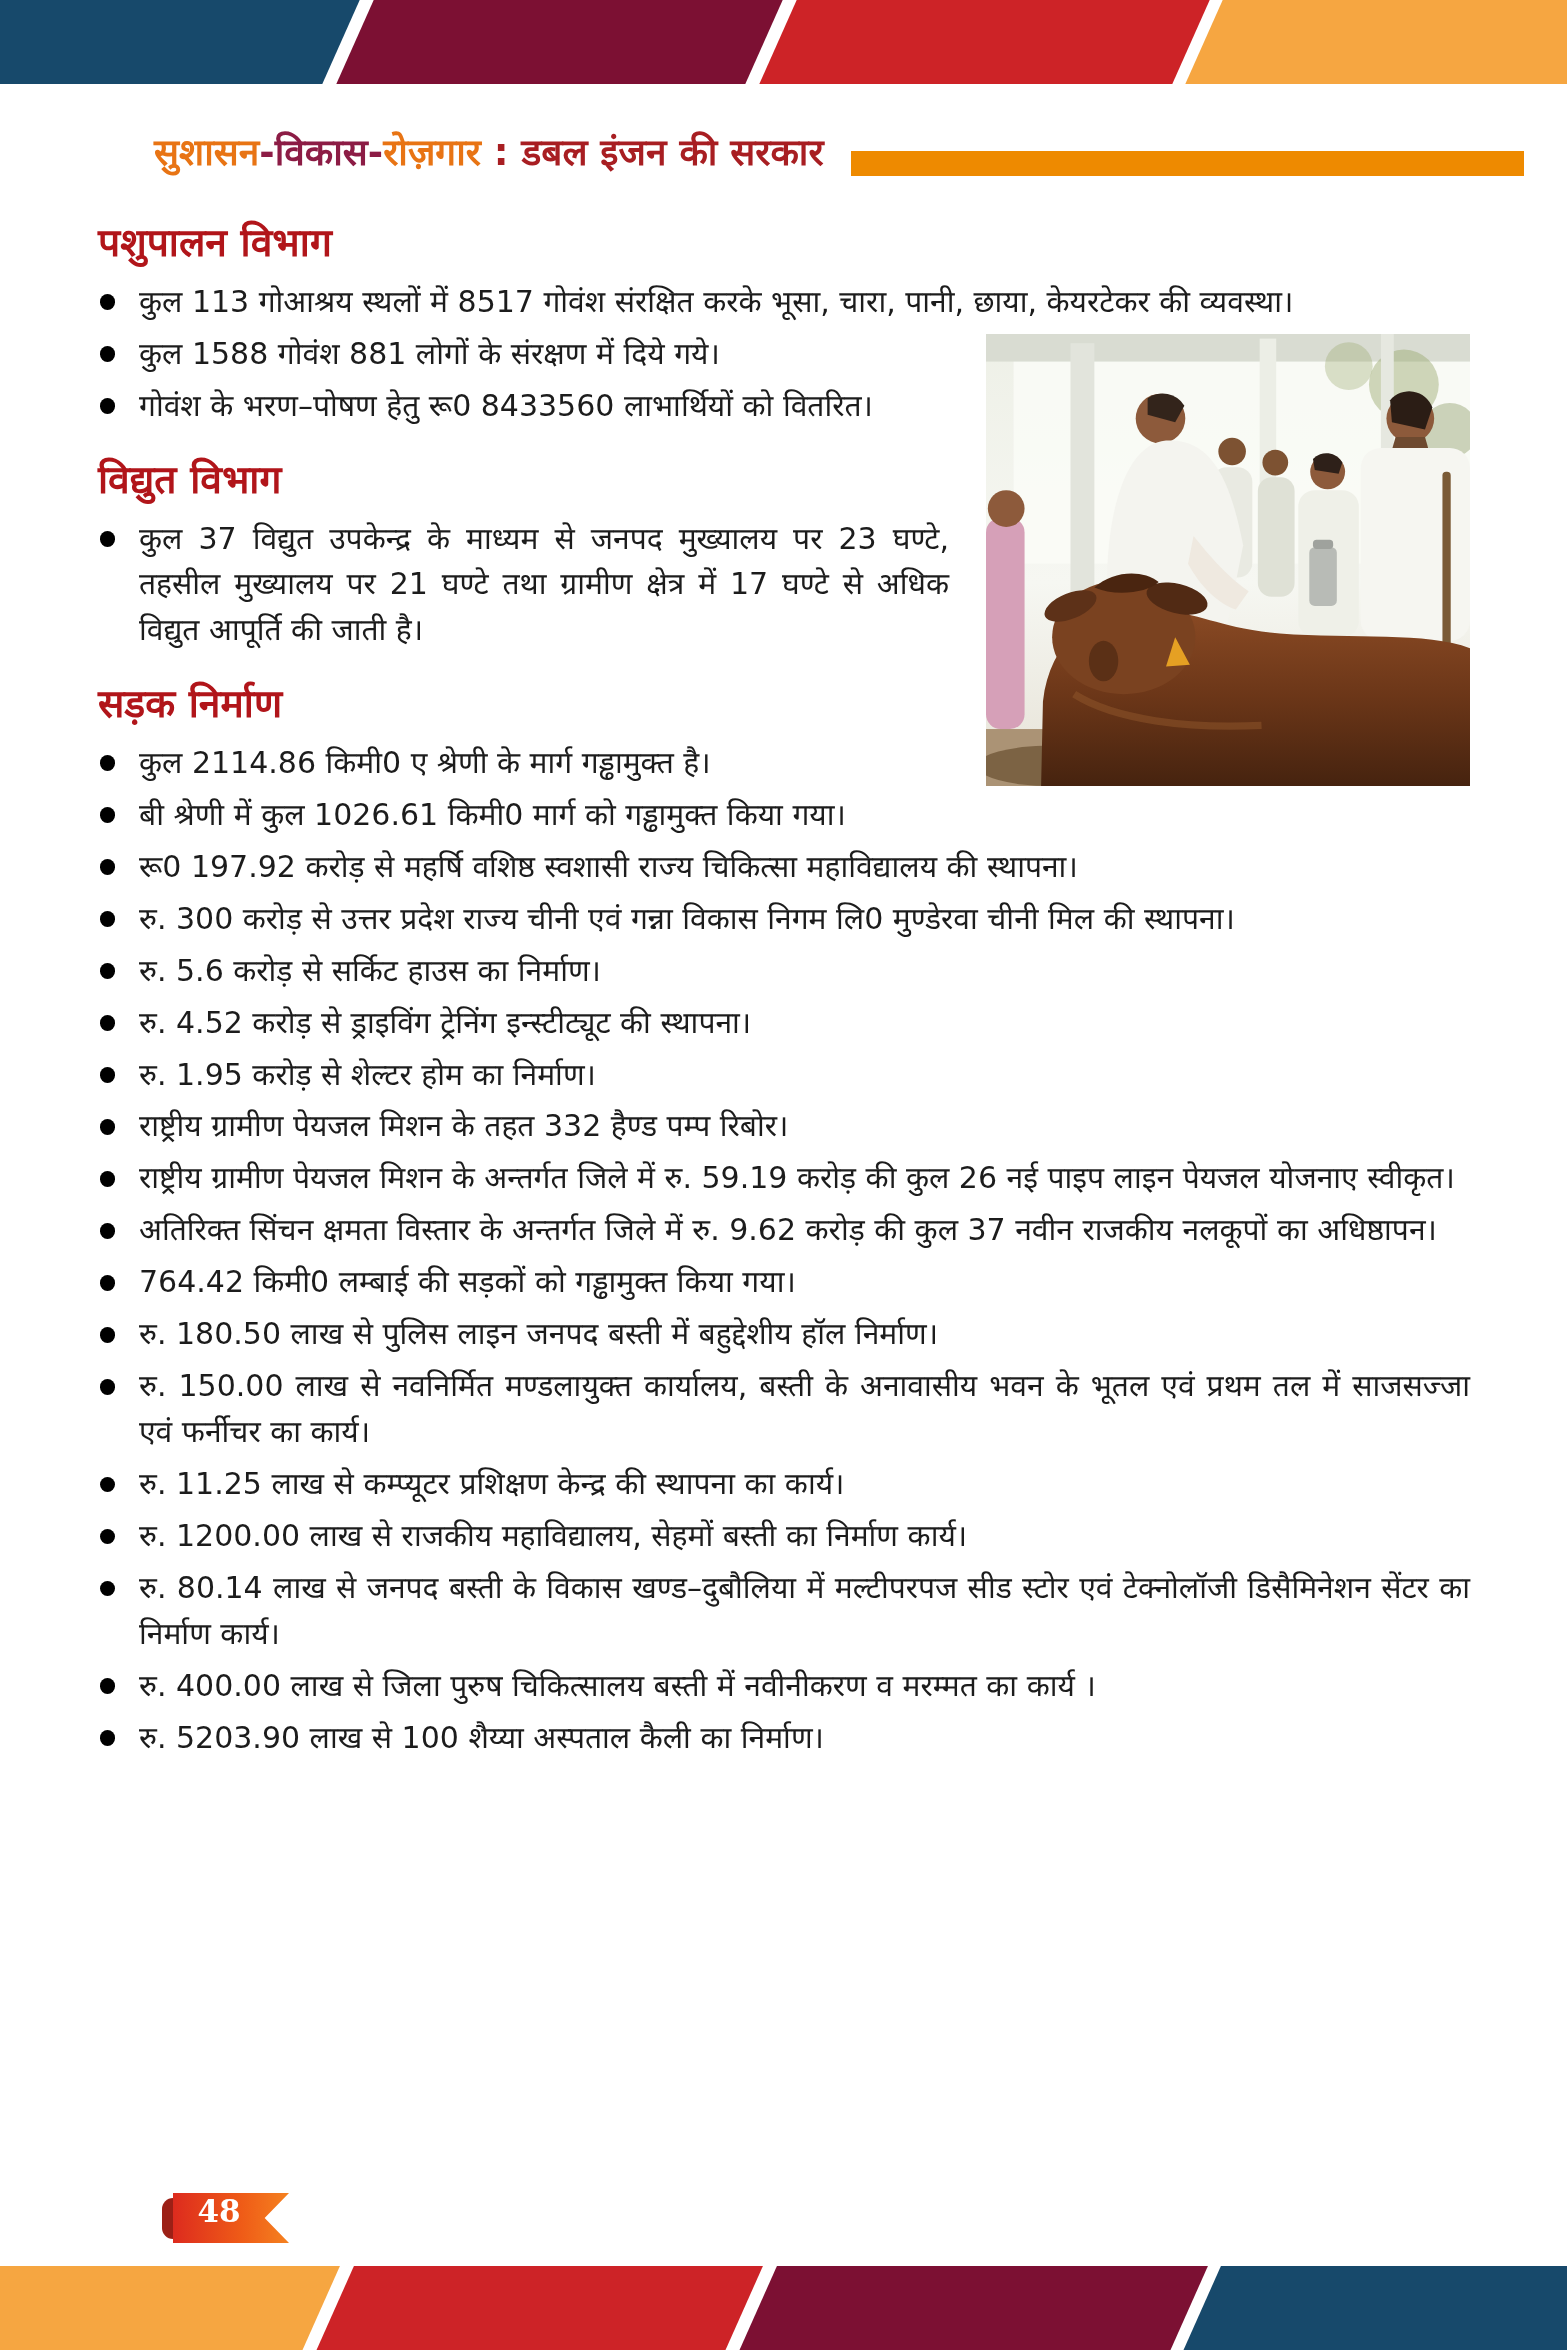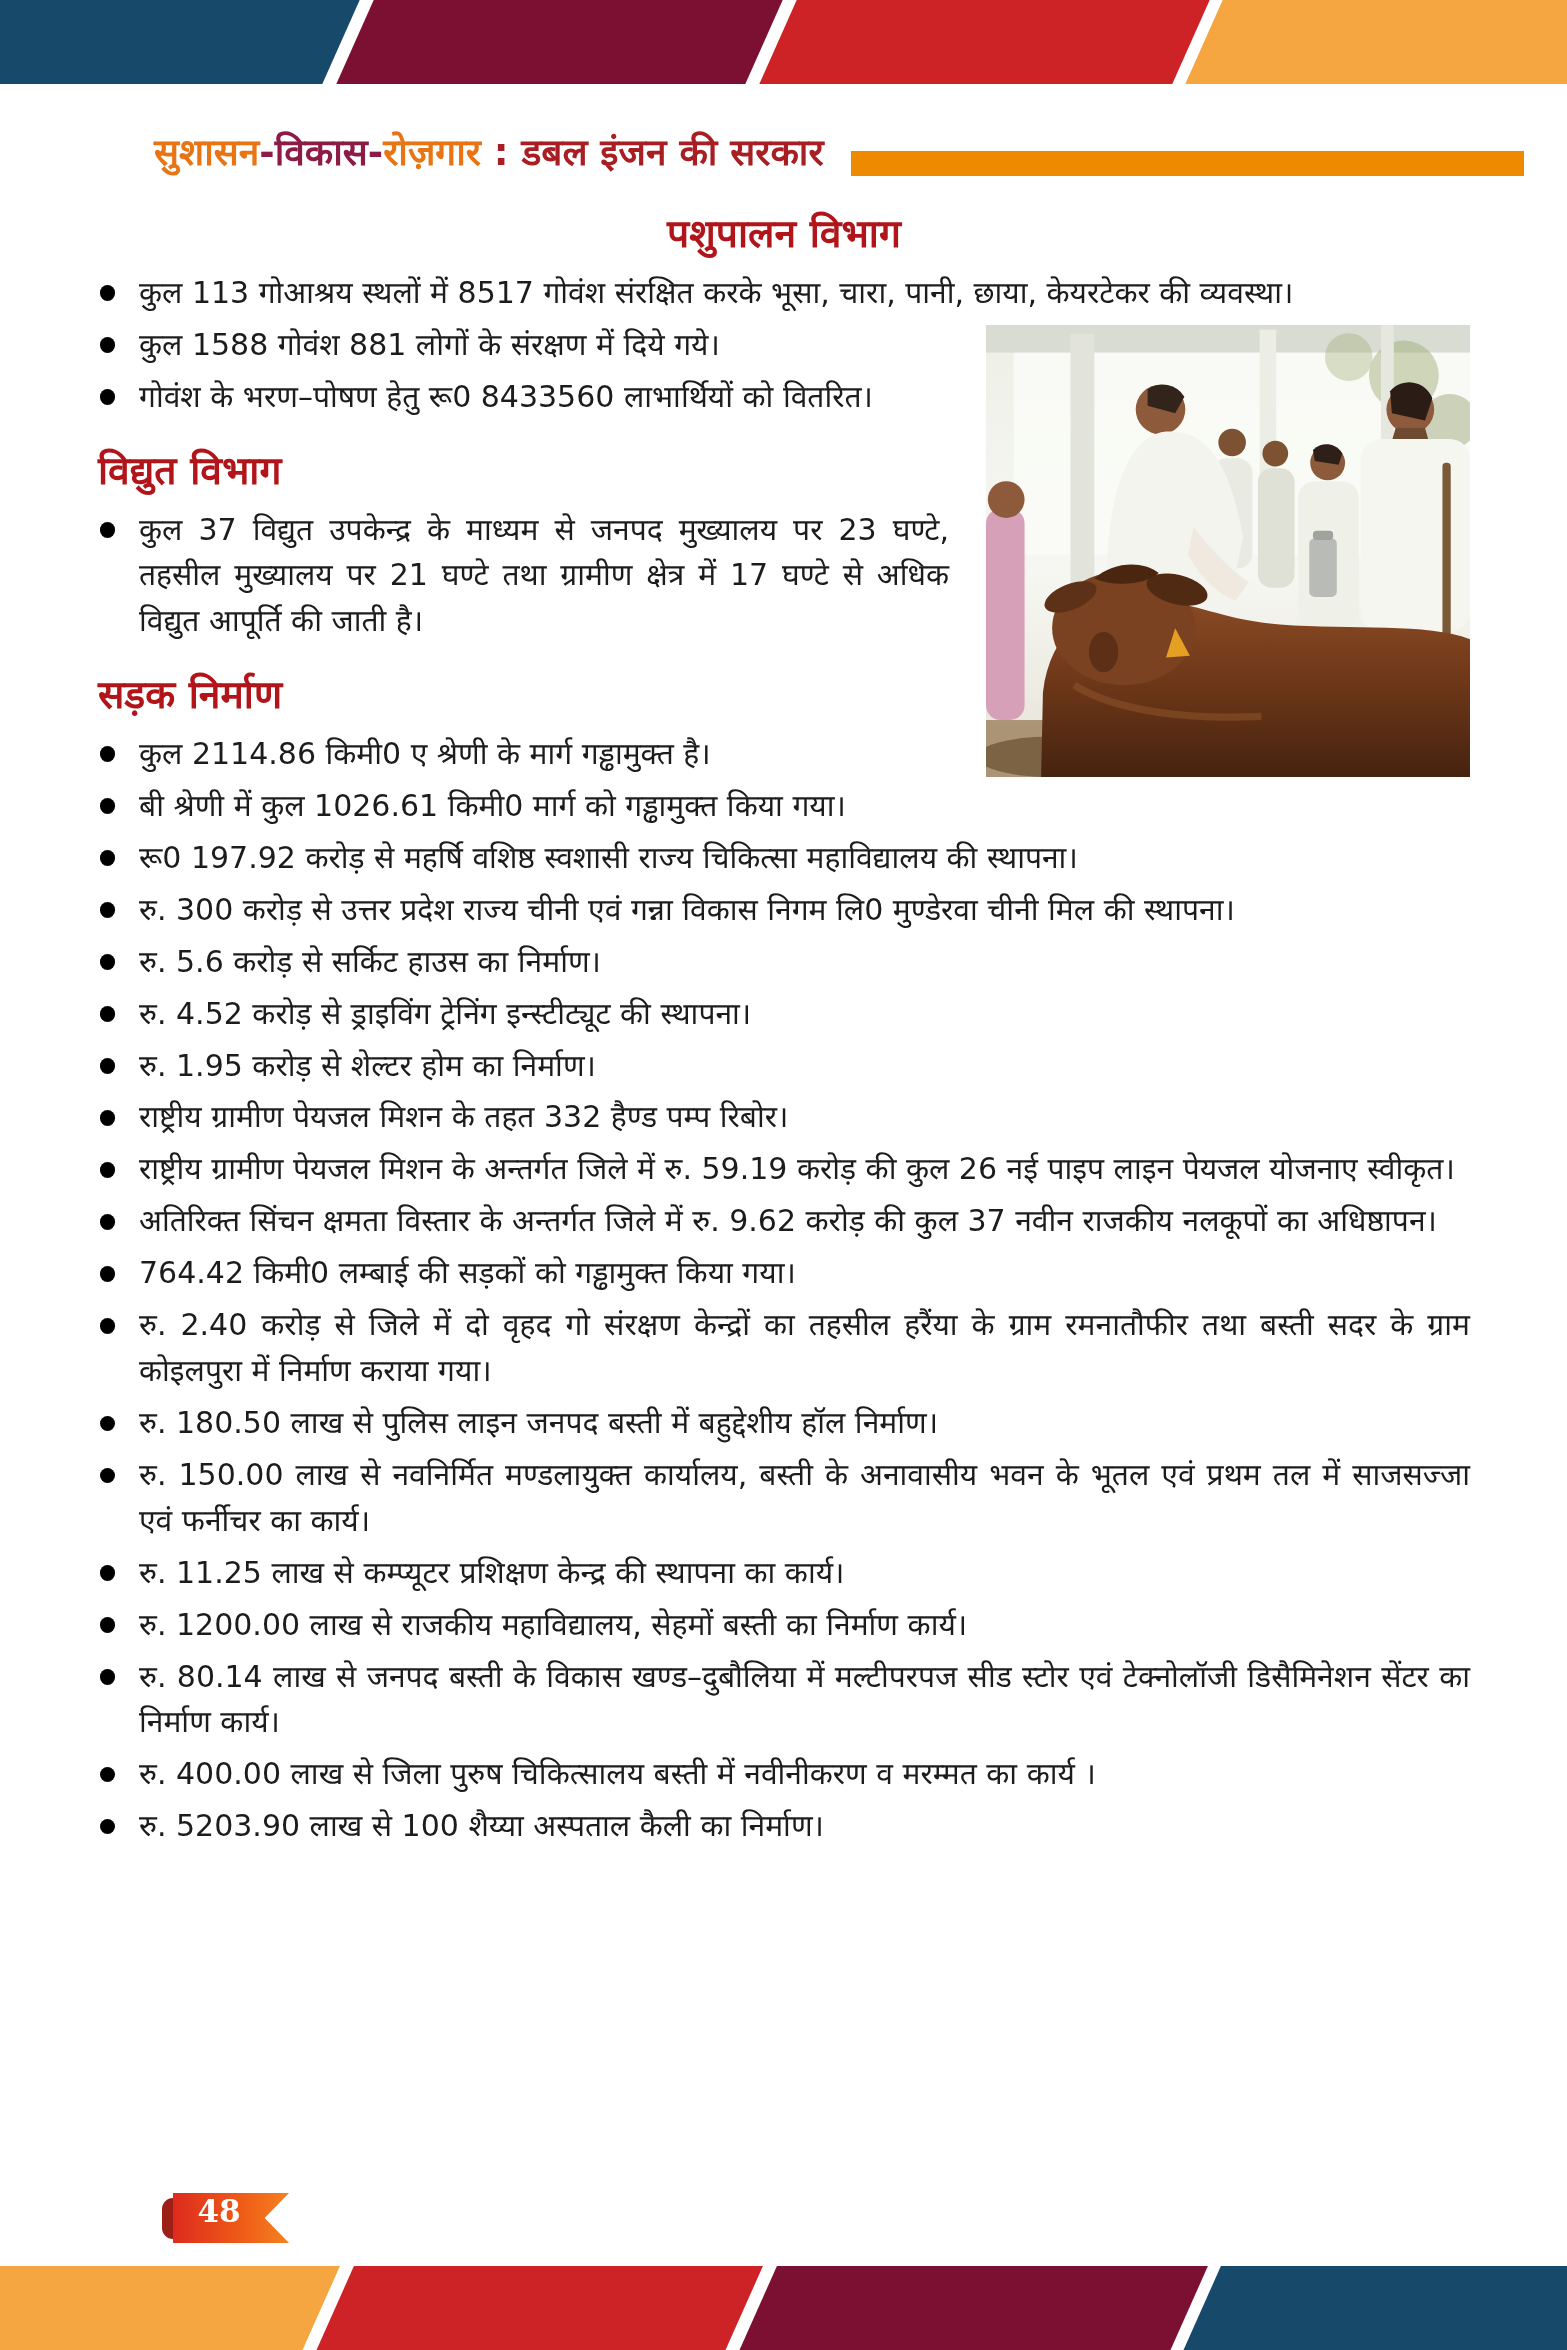--- a/index.html
+++ b/index.html
@@ -48,21 +48,21 @@
     flex: 1 1 auto; height: 25px; background: #ee8a00;
     margin-left: 27.5px; margin-top: 3.7px;
   }
 
   
   .content { padding: 0 98px; }
   h2.section-heading {
     color: #b1151a; font-size: 39px; font-weight: bold;
     margin: 27.5px 0 11px 0; line-height: 1.25;
   }
-  .content > section:first-of-type h2.section-heading { margin-top: 34px; text-align: center; }
+  .content > section:first-of-type h2.section-heading { margin-top: 43px; }
   .bullets { margin-top: 0; }
   .bullet {
     position: relative;
     padding-left: 41px;
     font-size: 30px; line-height: 1.52;
     text-align: justify;
     margin-bottom: 6.4px;
     color: #1c1c1c;
   }
   .bullet::before {
@@ -216,21 +216,20 @@
       <div class="bullet">बी श्रेणी में कुल 1026.61 किमी0 मार्ग को गड्ढामुक्त किया गया।</div>
       <div class="bullet">रू0 197.92 करोड़ से महर्षि वशिष्ठ स्वशासी राज्य चिकित्सा महाविद्यालय की स्थापना।</div>
       <div class="bullet">रु. 300 करोड़ से उत्तर प्रदेश राज्य चीनी एवं गन्ना विकास निगम लि0 मुण्डेरवा चीनी मिल की स्थापना।</div>
       <div class="bullet">रु. 5.6 करोड़ से सर्किट हाउस का निर्माण।</div>
       <div class="bullet">रु. 4.52 करोड़ से ड्राइविंग ट्रेनिंग इन्स्टीट्यूट की स्थापना।</div>
       <div class="bullet">रु. 1.95 करोड़ से शेल्टर होम का निर्माण।</div>
       <div class="bullet">राष्ट्रीय ग्रामीण पेयजल मिशन के तहत 332 हैण्ड पम्प रिबोर।</div>
       <div class="bullet">राष्ट्रीय ग्रामीण पेयजल मिशन के अन्तर्गत जिले में रु. 59.19 करोड़ की कुल 26 नई पाइप लाइन पेयजल योजनाए स्वीकृत।</div>
       <div class="bullet">अतिरिक्त सिंचन क्षमता विस्तार के अन्तर्गत जिले में रु. 9.62 करोड़ की कुल 37 नवीन राजकीय नलकूपों का अधिष्ठापन।</div>
       <div class="bullet">764.42 किमी0 लम्बाई की सड़कों को गड्ढामुक्त किया गया।</div>
-      <div class="bullet">रु. 2.40 करोड़ से जिले में दो वृहद गो संरक्षण केन्द्रों का तहसील हरैंया के ग्राम रमनातौफीर तथा बस्ती सदर के ग्राम कोइलपुरा में निर्माण कराया गया।</div>
       <div class="bullet">रु. 180.50 लाख से पुलिस लाइन जनपद बस्ती में बहुद्देशीय हॉल निर्माण।</div>
       <div class="bullet">रु. 150.00 लाख से नवनिर्मित मण्डलायुक्त कार्यालय, बस्ती के अनावासीय भवन के भूतल एवं प्रथम तल में साजसज्जा एवं फर्नीचर का कार्य।</div>
       <div class="bullet">रु. 11.25 लाख से कम्प्यूटर प्रशिक्षण केन्द्र की स्थापना का कार्य।</div>
       <div class="bullet">रु. 1200.00 लाख से राजकीय महाविद्यालय, सेहमों बस्ती का निर्माण कार्य।</div>
       <div class="bullet">रु. 80.14 लाख से जनपद बस्ती के विकास खण्ड–दुबौलिया में मल्टीपरपज सीड स्टोर एवं टेक्नोलॉजी डिसैमिनेशन सेंटर का निर्माण कार्य।</div>
       <div class="bullet">रु. 400.00 लाख से जिला पुरुष चिकित्सालय बस्ती में नवीनीकरण व मरम्मत का कार्य ।</div>
       <div class="bullet">रु. 5203.90 लाख से 100 शैय्या अस्पताल कैली का निर्माण।</div>
     </div>
   </section>
 

